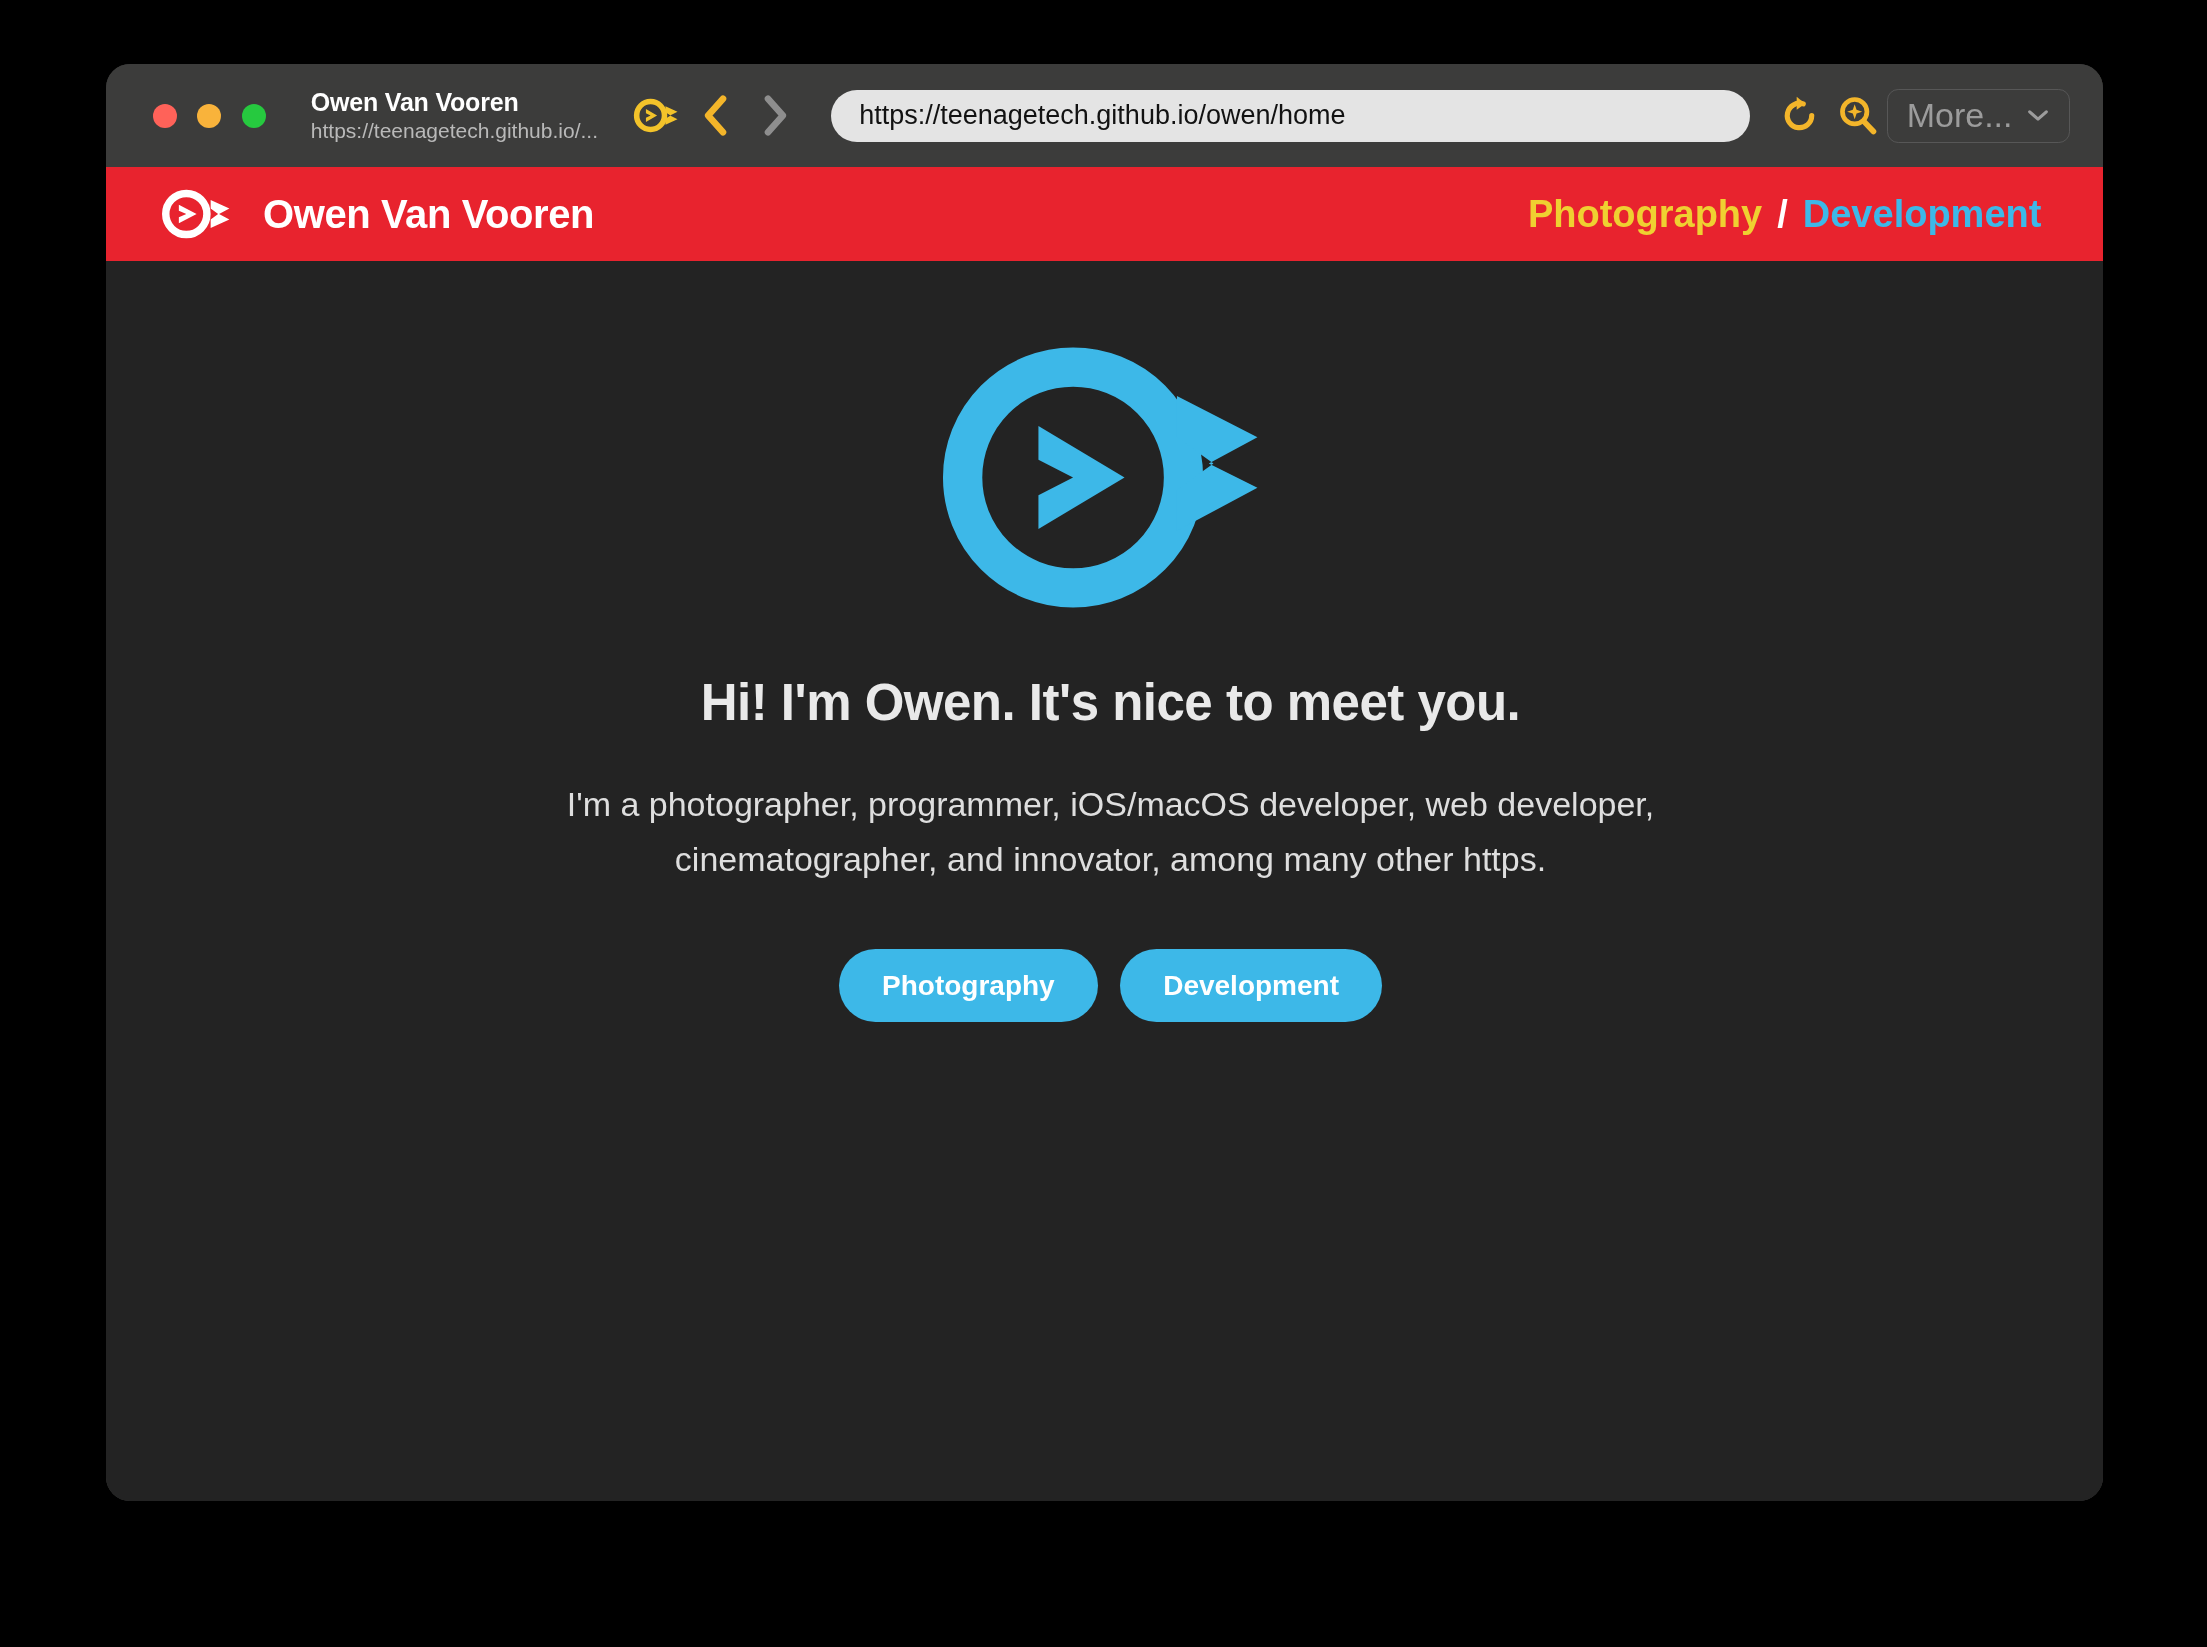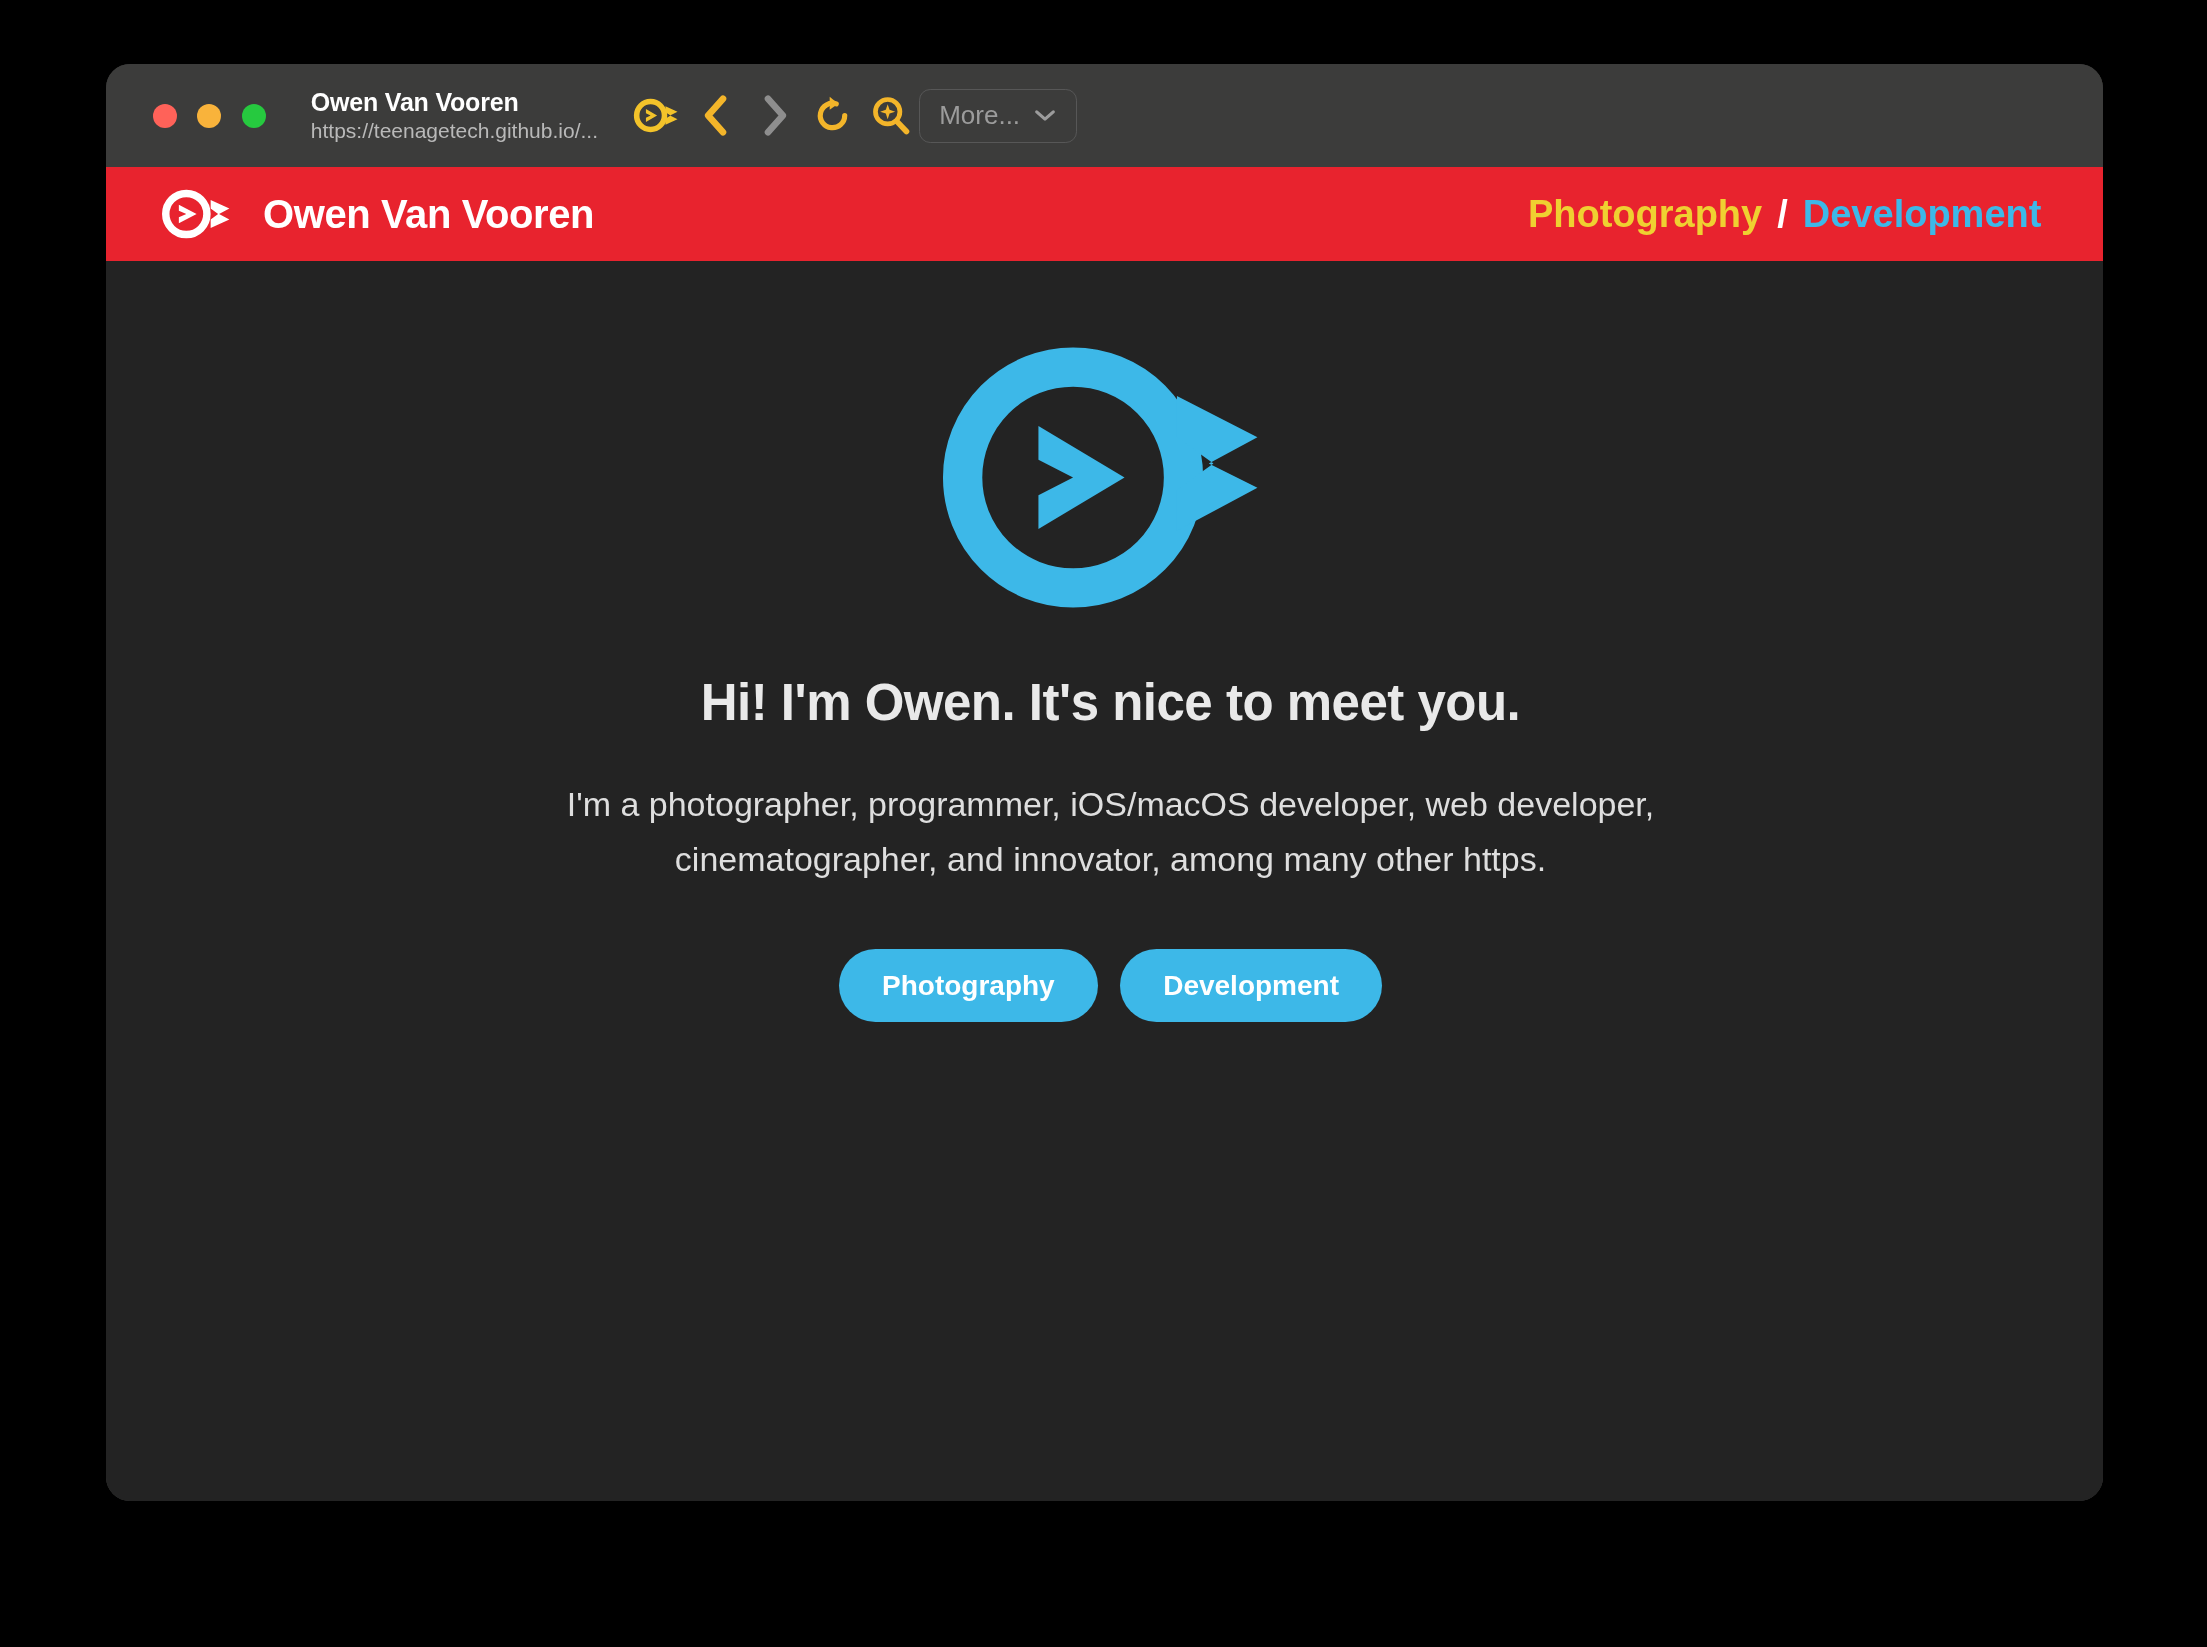--- a/index.html
+++ b/index.html
@@ -112,21 +112,21 @@
     min-width: 141px;
     border: 0.9px solid #575757;
     border-radius: 11.2px;
     display: flex;
     align-items: center;
     justify-content: center;
     gap: 13px;
     padding: 0 19px;
     box-sizing: border-box;
     color: #9c9c9c;
-    font-size: 26px;
+    font-size: 34px;
     margin-right: 7.5px;
   }
 
   
   .page {
     position: relative;
     height: 1334px;
     background: #232323;
     display: flex;
     flex-direction: column;
@@ -258,20 +258,23 @@
           </svg>
         </div>
 
         <div class="icon-btn">
           <svg width="41" height="49" viewBox="0 0 44 52" aria-hidden="true">
             <path d="M15 8 L31 26 L15 44" fill="none" stroke="#8e8e8e" stroke-width="7" stroke-linecap="round" stroke-linejoin="round"></path>
           </svg>
         </div>
       </div>
 
+      <div class="urlbar">
+        <span>https://teenagetech.github.io/owen/home</span>
+      </div>
 
       <div class="icon-btn">
         <svg width="47" height="47" viewBox="0 0 50 50" aria-hidden="true">
           <path d="M38 25 A13 13 0 1 1 29 12.6" fill="none" stroke="#f3b52a" stroke-width="5.5" stroke-linecap="round"></path>
           <path d="M22 5 L31 12.5 L22 19" fill="#f3b52a"></path>
         </svg>
       </div>
 
       <div class="icon-btn">
         <svg width="47" height="47" viewBox="0 0 50 50" aria-hidden="true">

